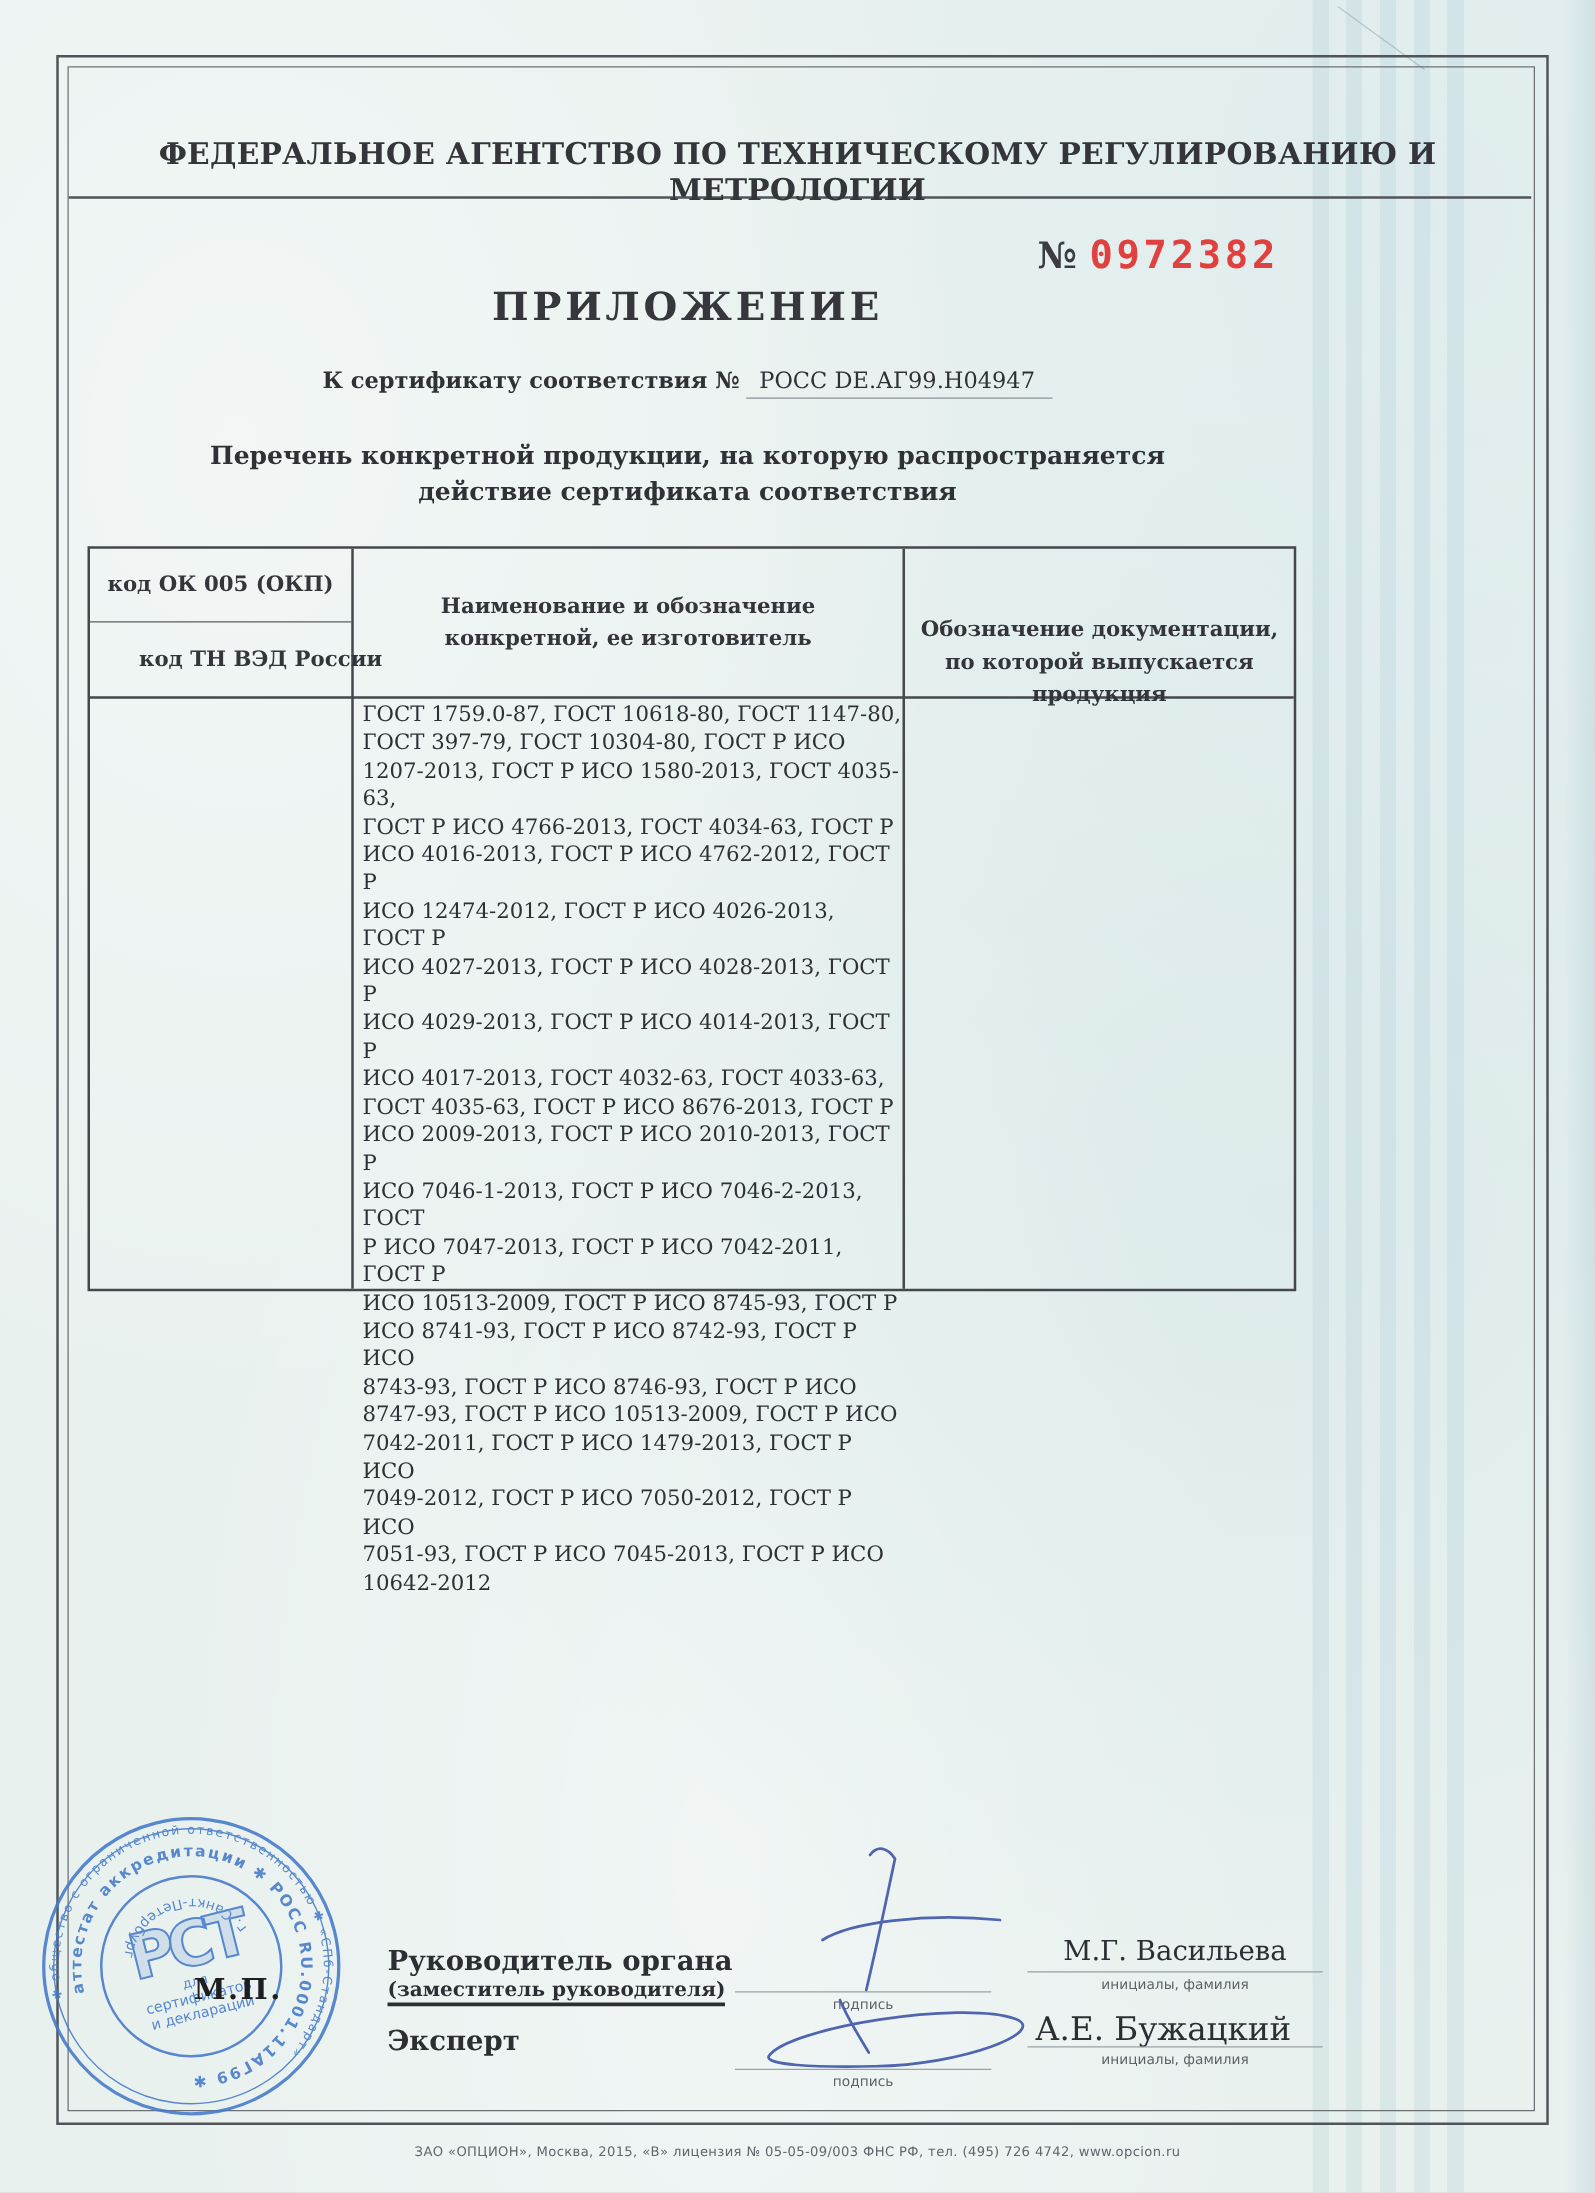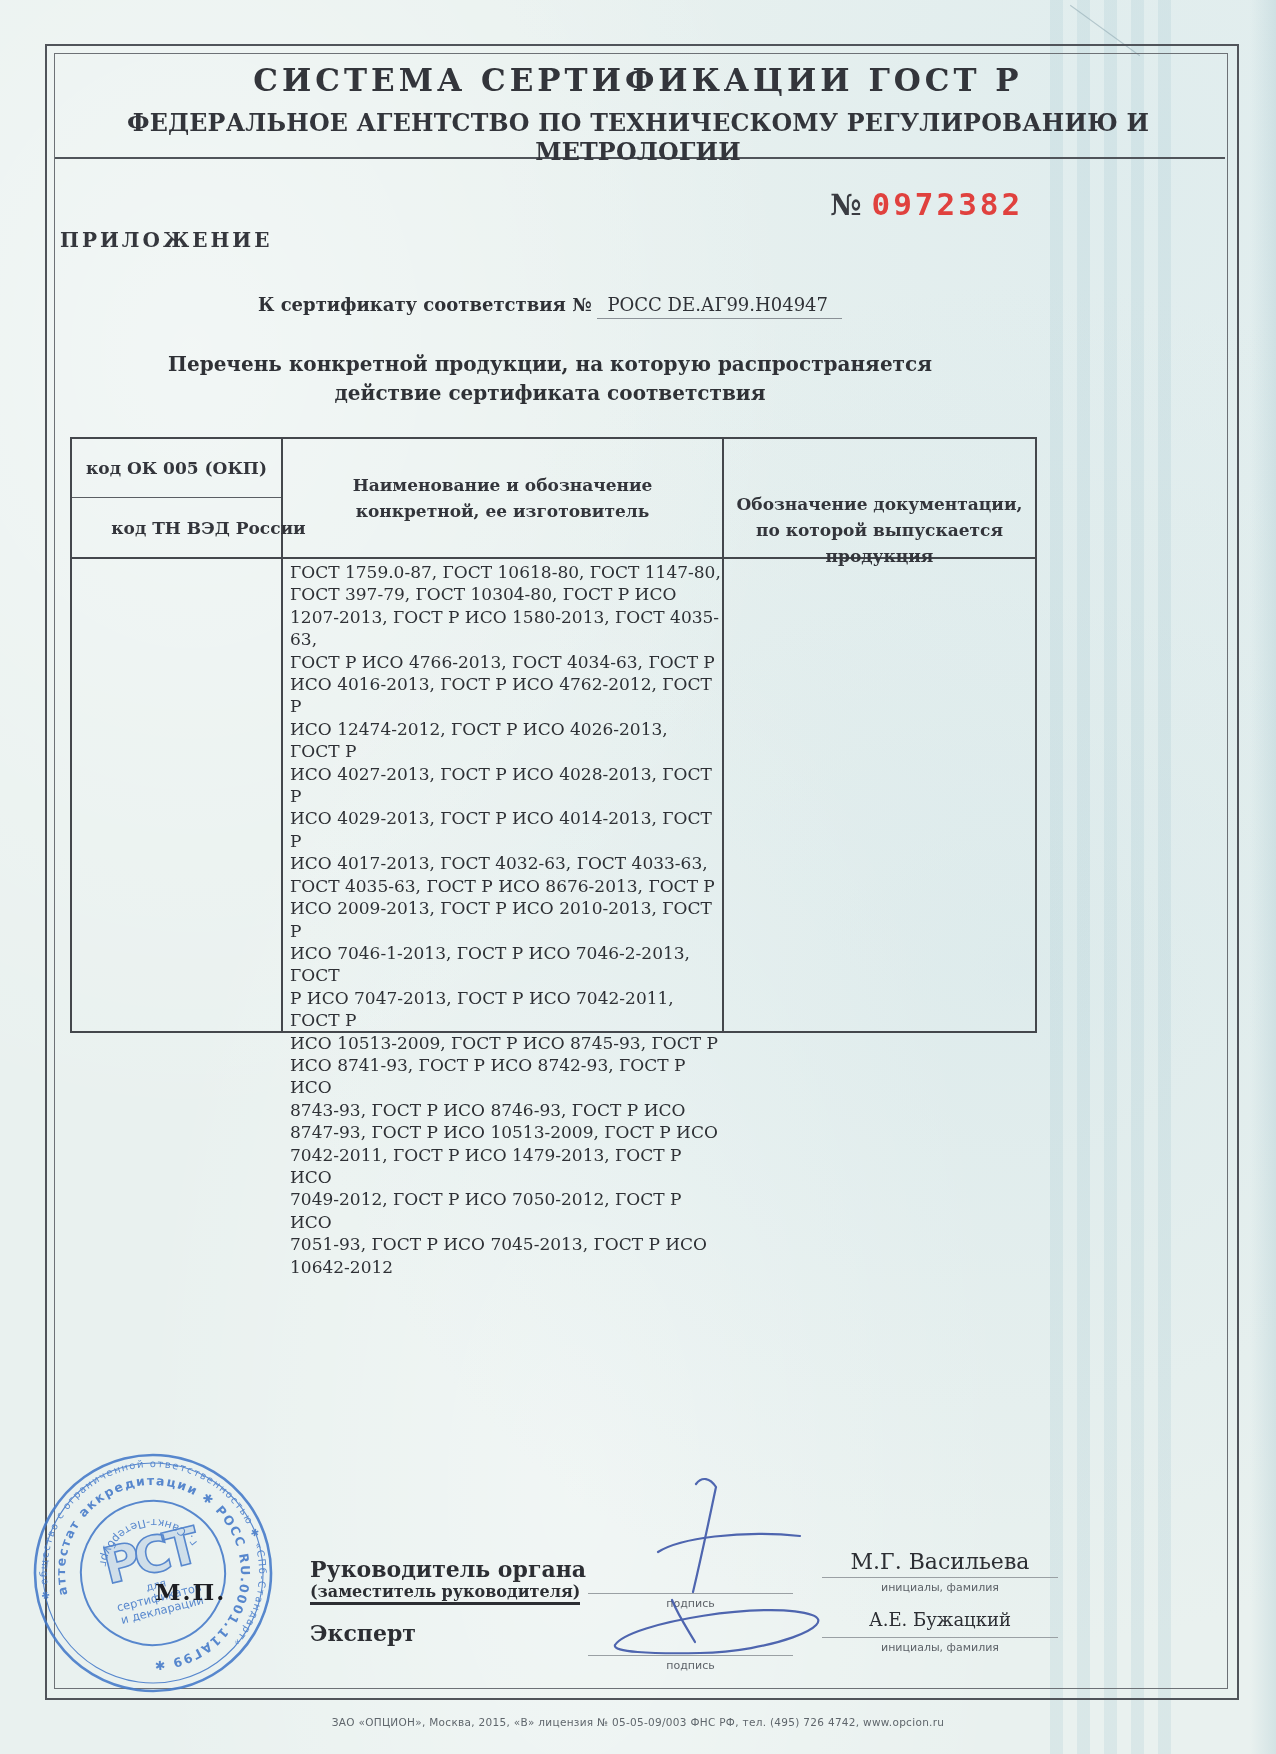--- a/index.html
+++ b/index.html
@@ -25,22 +25,22 @@
   .sys-title{position:absolute;left:58px;top:62px;width:1160px;text-align:center;
     font-size:31px;font-weight:bold;letter-spacing:4px;color:#33353b;}
   .agency{position:absolute;left:58px;top:108px;width:1160px;text-align:center;
     font-size:24px;font-weight:bold;letter-spacing:0.2px;color:#33353b;transform:scaleX(.99);}
 
   .form-number{position:absolute;left:830px;top:186px;white-space:nowrap;}
   .form-number .no{font-size:29px;font-weight:bold;color:#3a3c42;margin-right:10px;}
   .form-number .digits{font-family:"DejaVu Sans Mono","Liberation Mono",monospace;
     font-size:31px;color:#e0413e;letter-spacing:3px;font-weight:bold;}
 
-  .doc-title{position:absolute;left:60px;top:228px;width:980px;
-    font-size:20px;font-weight:bold;letter-spacing:3px;color:#35373d;}
+  .doc-title{position:absolute;left:60px;top:228px;width:980px;text-align:center;
+    font-size:31px;font-weight:bold;letter-spacing:3px;color:#35373d;}
   .cert-line{position:absolute;left:60px;top:294px;width:980px;text-align:center;font-size:18px;}
   .cert-line .lbl{font-weight:bold;}
   .cert-line .num{border-bottom:1.5px solid #8a9096;padding:0 14px 3px 10px;}
   .subtitle{position:absolute;left:60px;top:350px;width:980px;text-align:center;
     font-size:20px;font-weight:bold;line-height:29px;white-space:pre-line;}
 
   .table{position:absolute;left:70px;top:437px;width:967px;height:596px;border:2px solid #44474c;box-sizing:border-box;}
   .v1{position:absolute;left:209px;top:0;width:0;height:592px;border-left:2px solid #44474c;}
   .v2{position:absolute;left:650px;top:0;width:0;height:592px;border-left:2px solid #44474c;}
   .h-head{position:absolute;left:0;top:118px;width:963px;border-top:2px solid #44474c;}
@@ -62,21 +62,21 @@
 
   .sigline1{position:absolute;left:588px;top:1593px;width:205px;border-top:1.2px solid #9aa0a4;}
   .sigline2{position:absolute;left:588px;top:1655px;width:205px;border-top:1.2px solid #9aa0a4;}
   .cap{position:absolute;font-family:"DejaVu Sans","Liberation Sans",sans-serif;
     font-size:11px;color:#5d6268;text-align:center;}
   .cap1{left:588px;top:1597px;width:205px;}
   .cap2{left:588px;top:1659px;width:205px;}
   .name1{position:absolute;left:828px;top:1549px;width:224px;text-align:center;font-size:22px;color:#2c2e33;}
   .nameline1{position:absolute;left:822px;top:1577px;width:236px;border-top:1.2px solid #9aa0a4;}
   .ncap1{left:822px;top:1581px;width:236px;}
-  .name2{position:absolute;left:828px;top:1609px;width:224px;text-align:center;font-size:18px;color:#2c2e33;}
+  .name2{position:absolute;left:828px;top:1609px;width:224px;text-align:left;font-size:26px;color:#2c2e33;}
   .nameline2{position:absolute;left:822px;top:1637px;width:236px;border-top:1.2px solid #9aa0a4;}
   .ncap2{left:822px;top:1641px;width:236px;}
 
   .stamp-svg{position:absolute;left:26px;top:1446px;width:254px;height:254px;opacity:.88;}
   .mp{position:absolute;left:155px;top:1578px;font-size:23px;font-weight:bold;
     letter-spacing:2px;color:#1d1e22;z-index:5;}
   .ink-svg{position:absolute;left:560px;top:1470px;width:300px;height:200px;}
 
   .imprint{position:absolute;left:70px;top:1716px;width:1136px;text-align:center;
     font-family:"DejaVu Sans","Liberation Sans",sans-serif;font-size:10.5px;
@@ -87,21 +87,20 @@
 
 <div class="page">
   <div class="scan-stripes"></div>
   <div class="edge-shade"></div>
   <div class="fold"></div>
 
   <div class="frame-outer"></div>
   <div class="frame-inner"></div>
   <div class="header-sep"></div>
 
-  <div class="sys-title">СИСТЕМА СЕРТИФИКАЦИИ ГОСТ Р</div>
   <div class="agency">ФЕДЕРАЛЬНОЕ АГЕНТСТВО ПО ТЕХНИЧЕСКОМУ РЕГУЛИРОВАНИЮ И МЕТРОЛОГИИ</div>
 
   <div class="form-number">
     <span class="no">№</span><span class="digits">0972382</span>
   </div>
 
   <div class="doc-title">ПРИЛОЖЕНИЕ</div>
 
   <div class="cert-line">
     <span class="lbl">К сертификату соответствия №</span>

